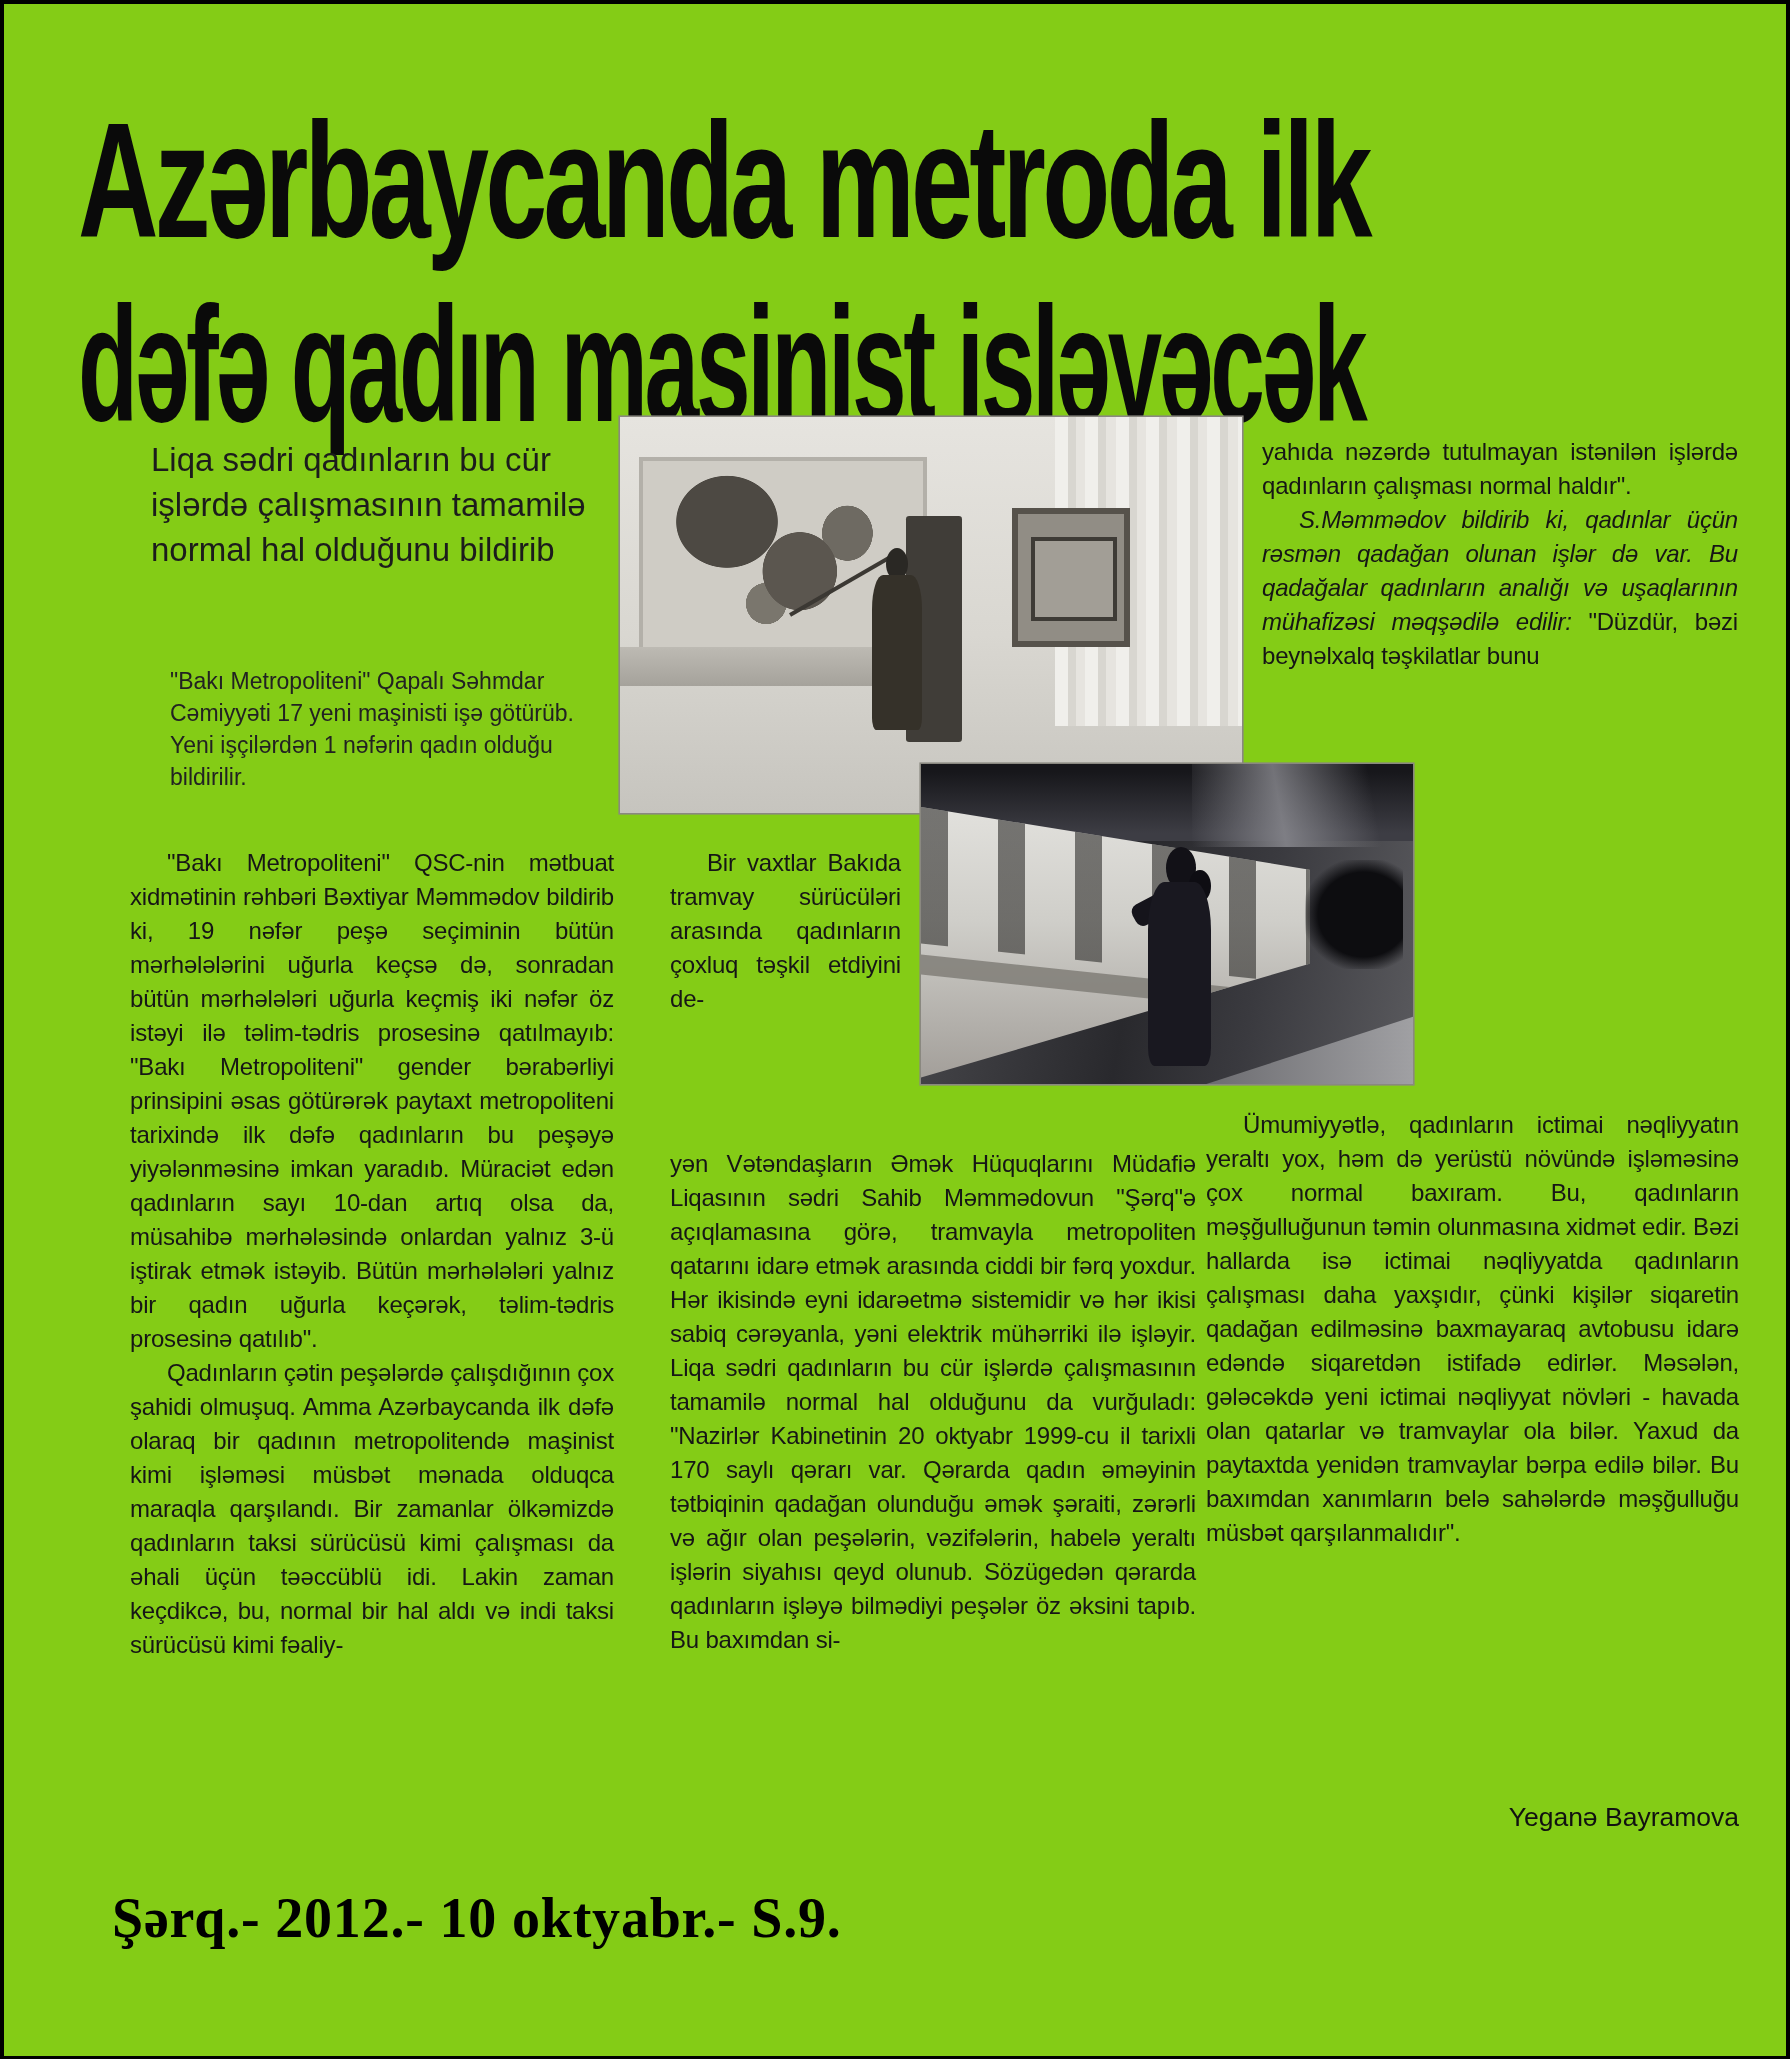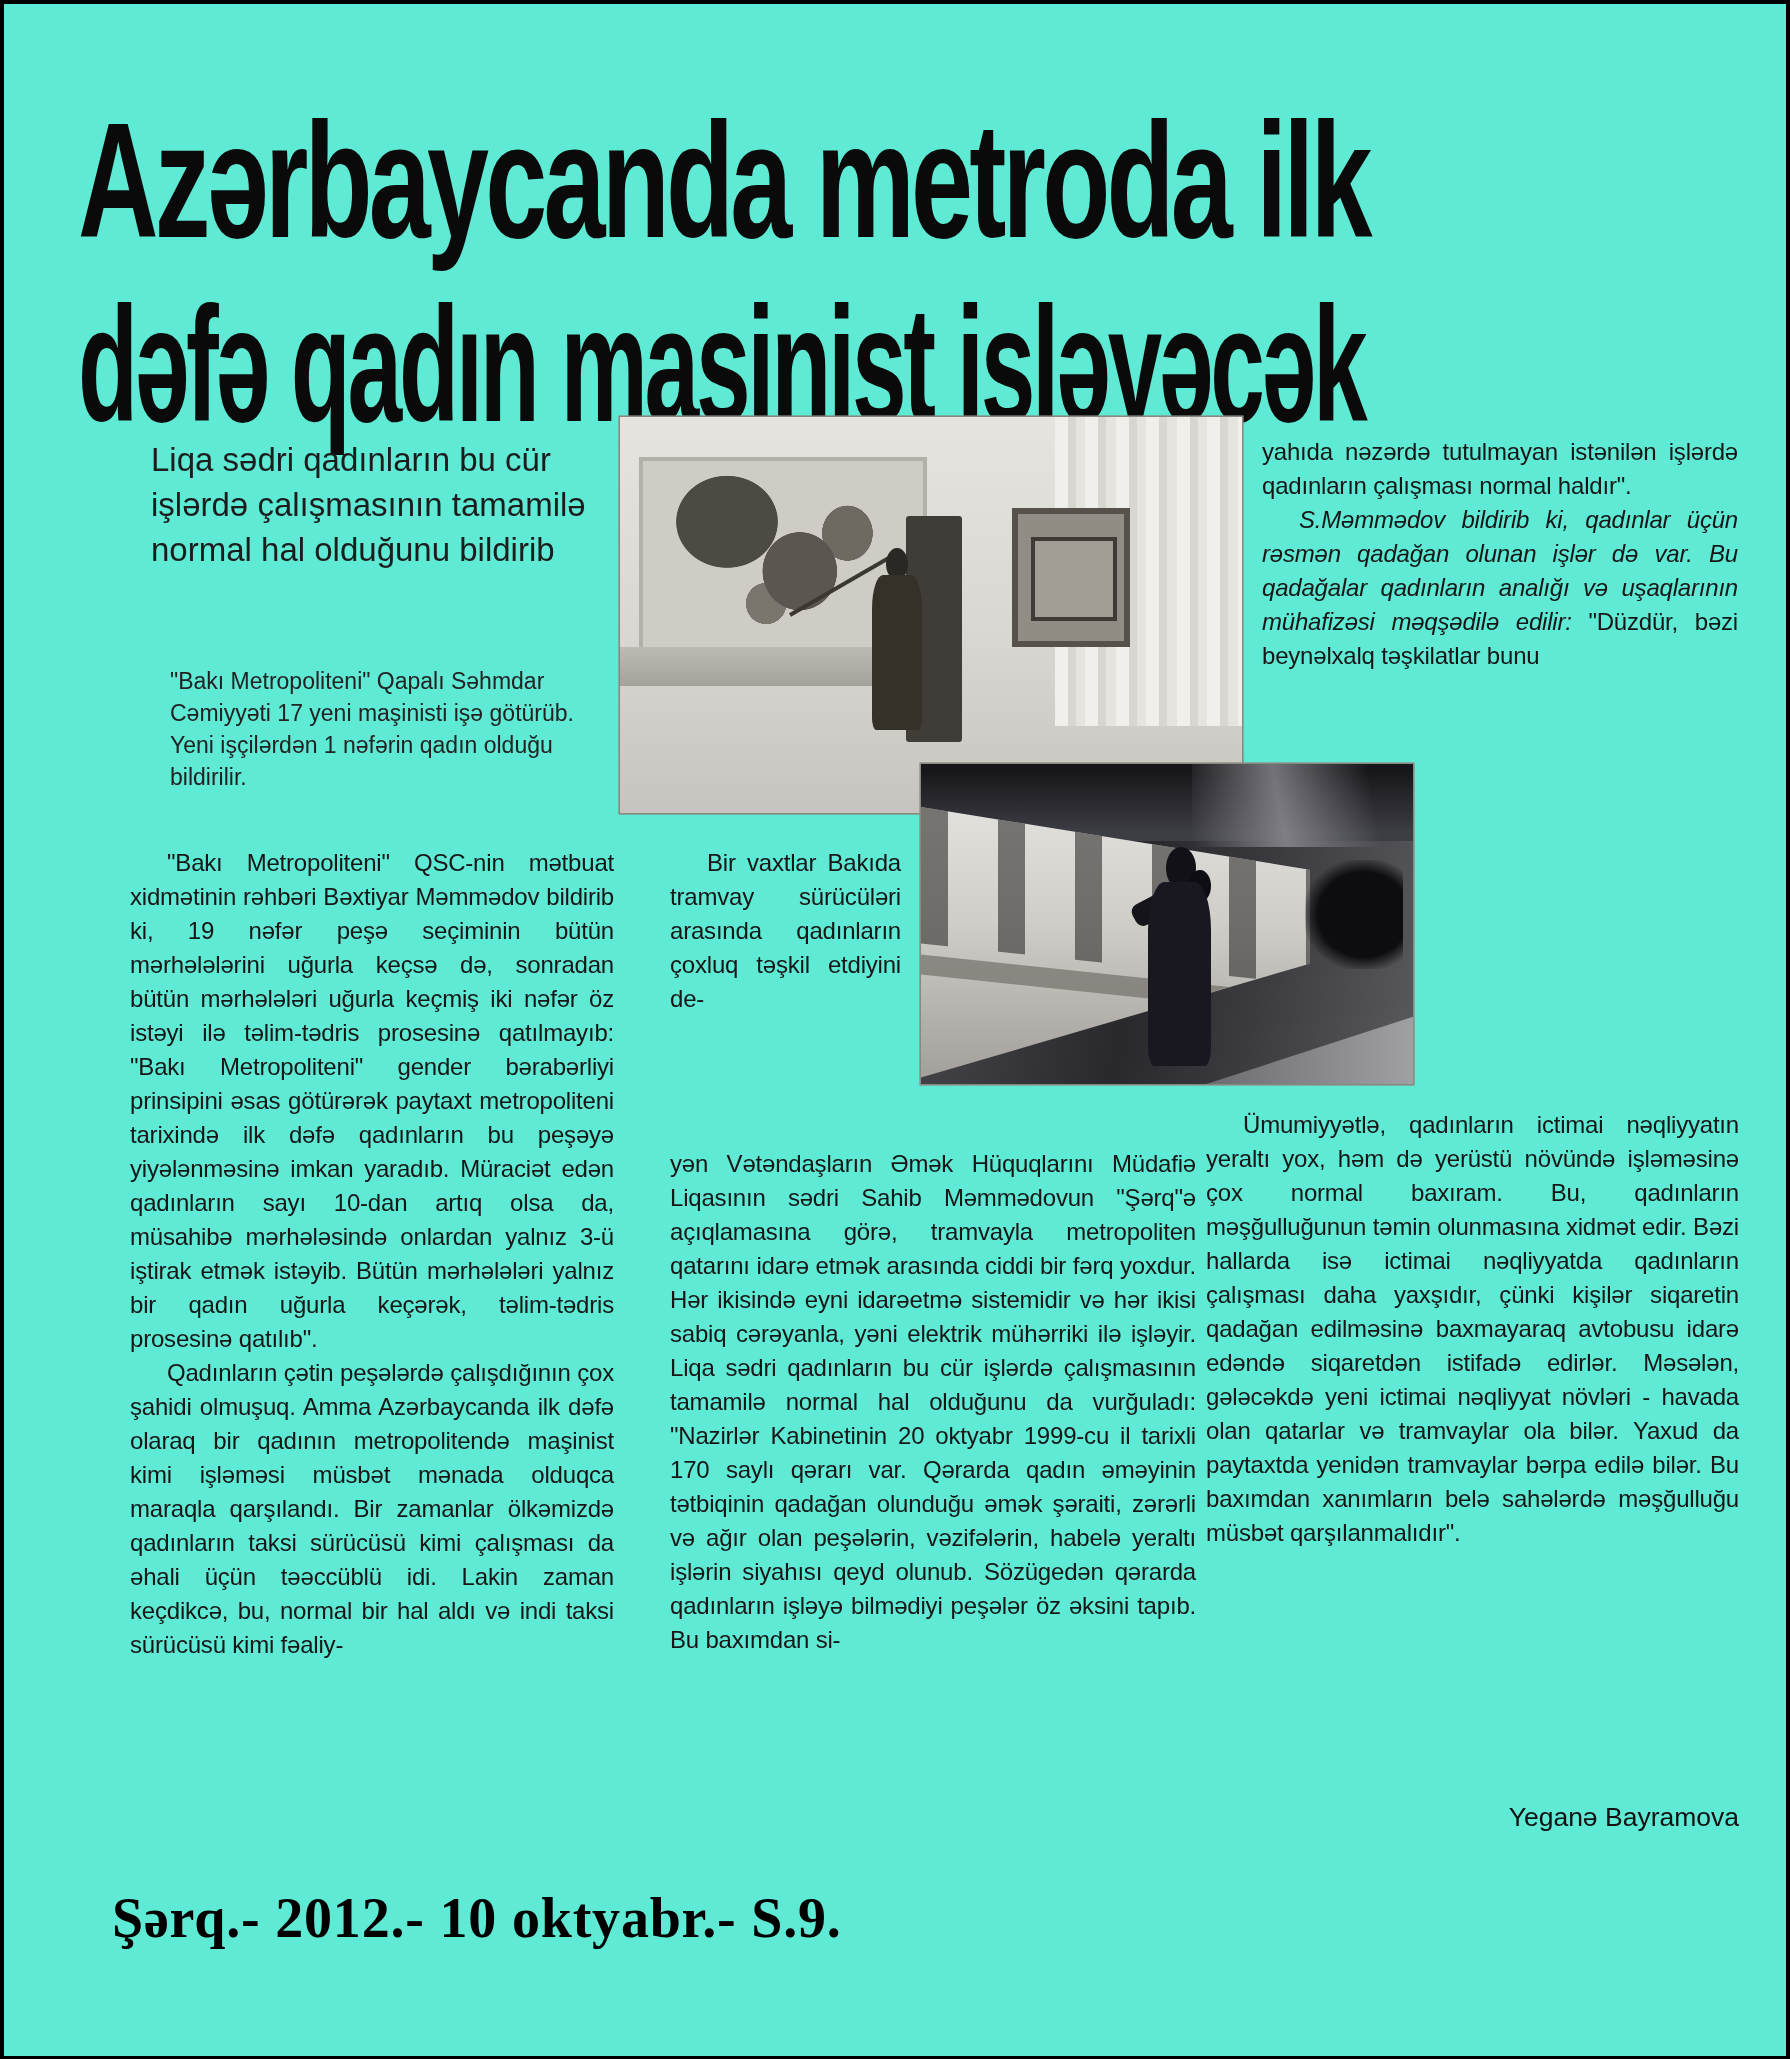--- a/index.html
+++ b/index.html
@@ -1,18 +1,18 @@
 <!DOCTYPE html>
 <html style="font-size:13px"><head>
 <meta charset="utf-8">
 <style>
   html,body{margin:0;padding:0;background:#6f6f6f;}
   .page{
     position:relative; width:1790px; height:2060px; box-sizing:border-box;
-    background:#5eead4; border:4.8px solid #000; overflow:hidden;
+    background:#84cc16; border:4.8px solid #000; overflow:hidden;
     font-family:"Liberation Sans", sans-serif; color:#121212;
   }
   
   .headline-line{
     position:absolute; white-space:nowrap; font-weight:bold;
     font-size:164px; letter-spacing:-5.6px; color:#0a0a0a;
     transform-origin:0 50%; line-height:1;
   }
   .hl1{left:74px; top:95px; transform:scaleX(0.68);}
   .hl2{left:74px; top:279px; transform:scaleX(0.60);}

